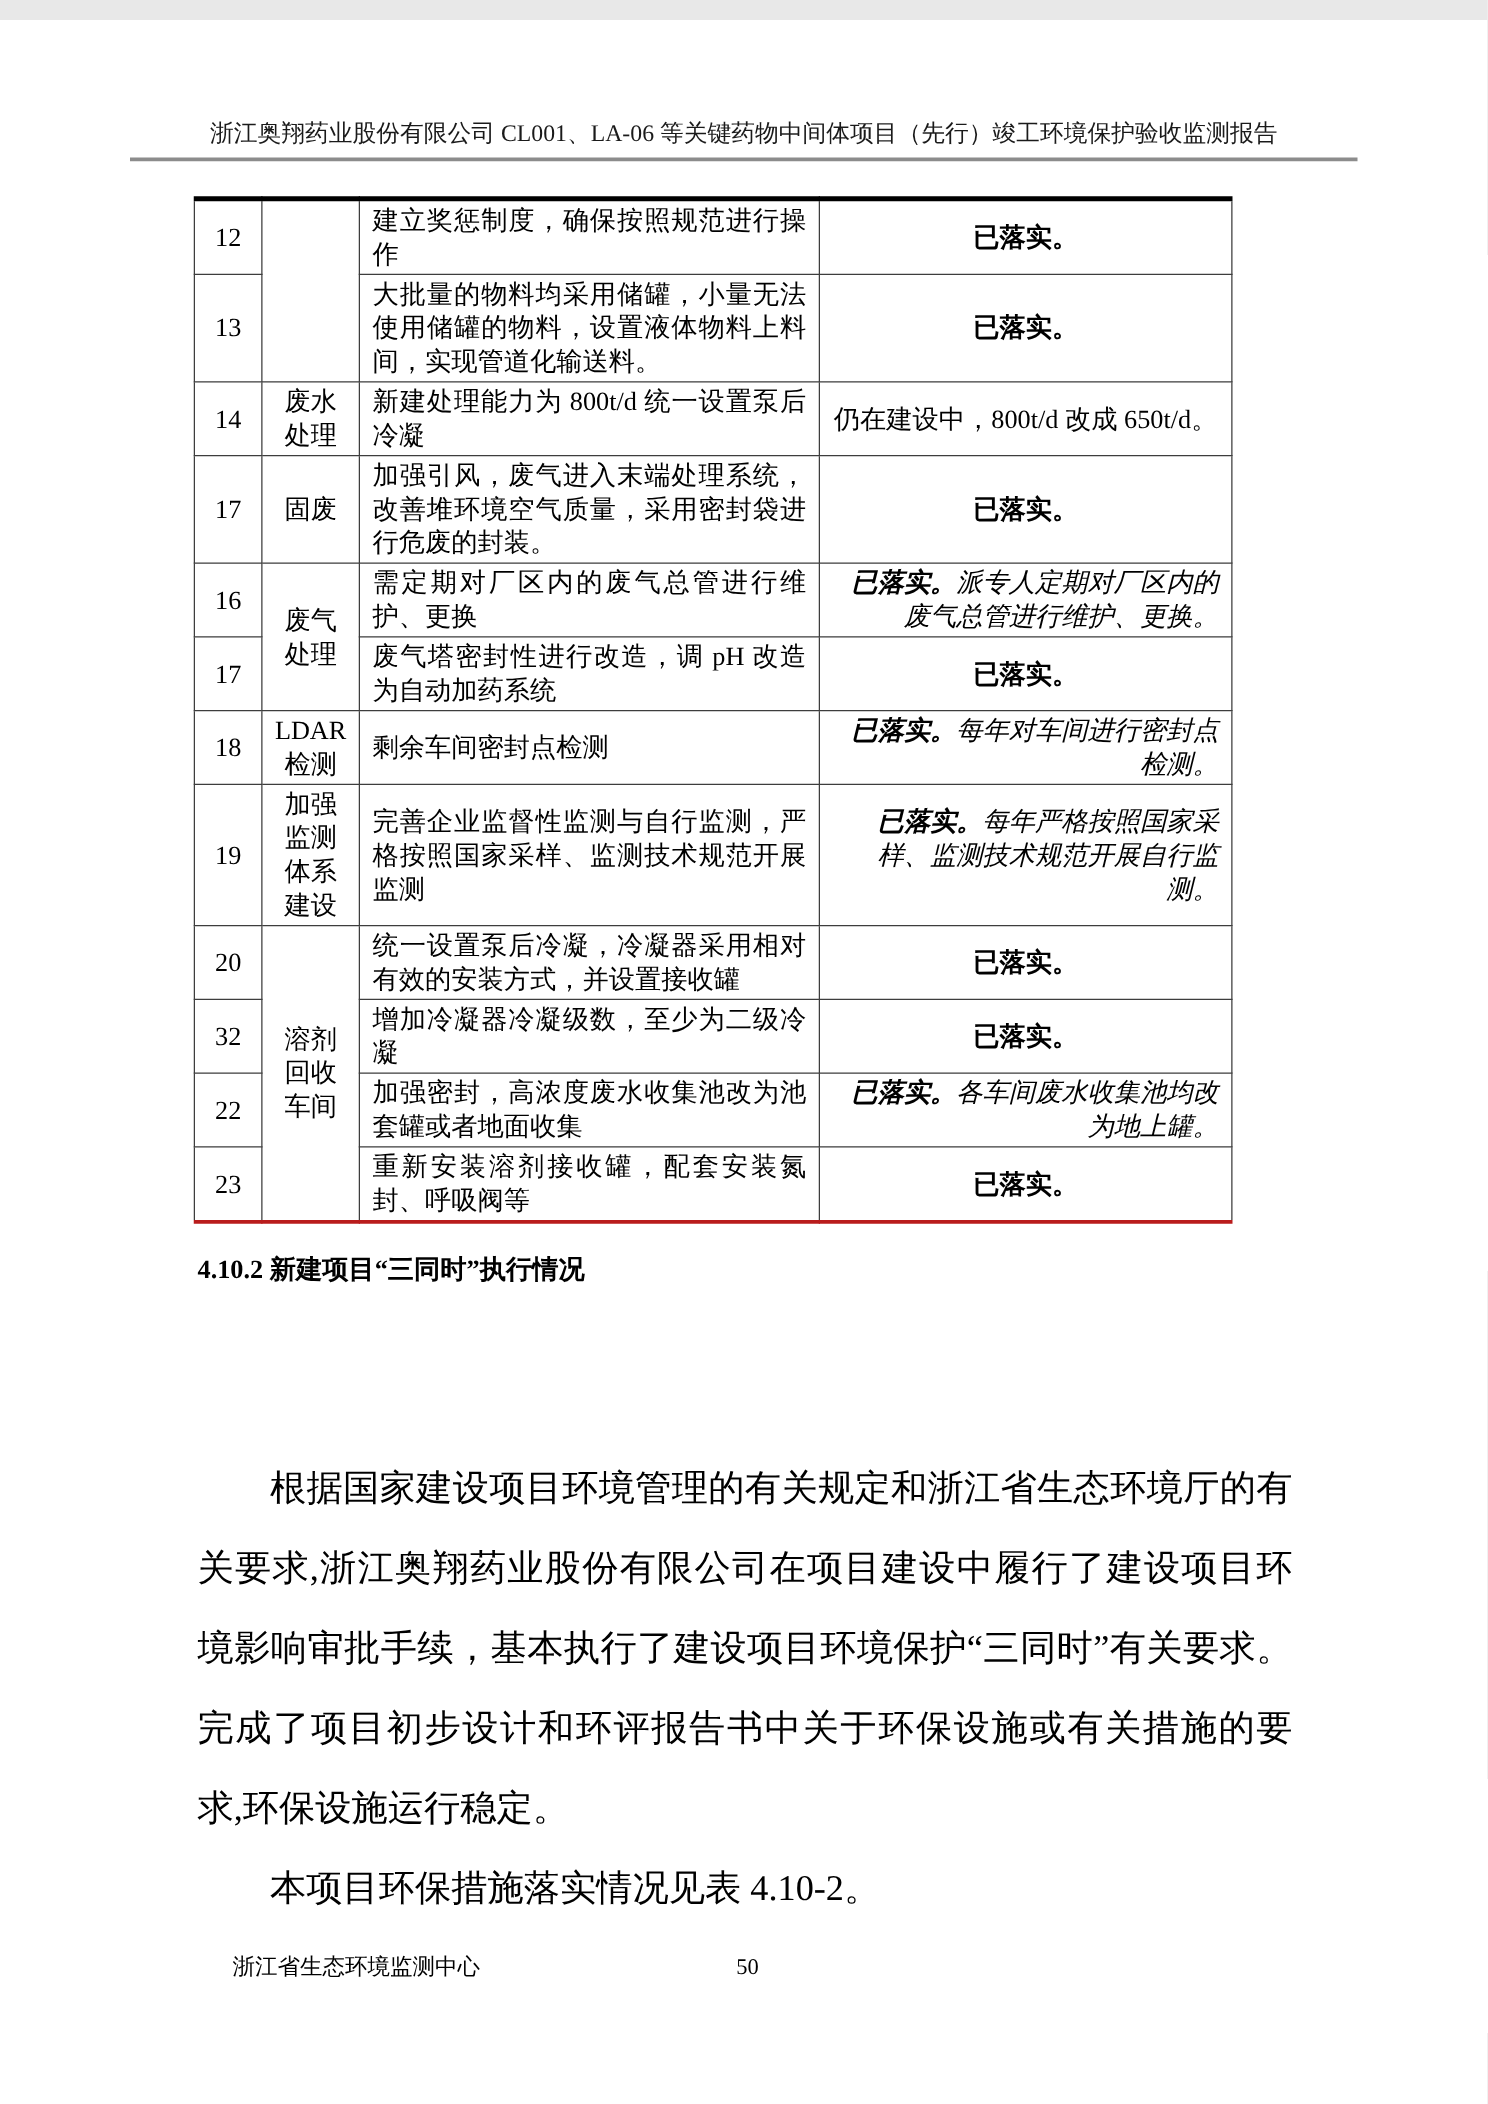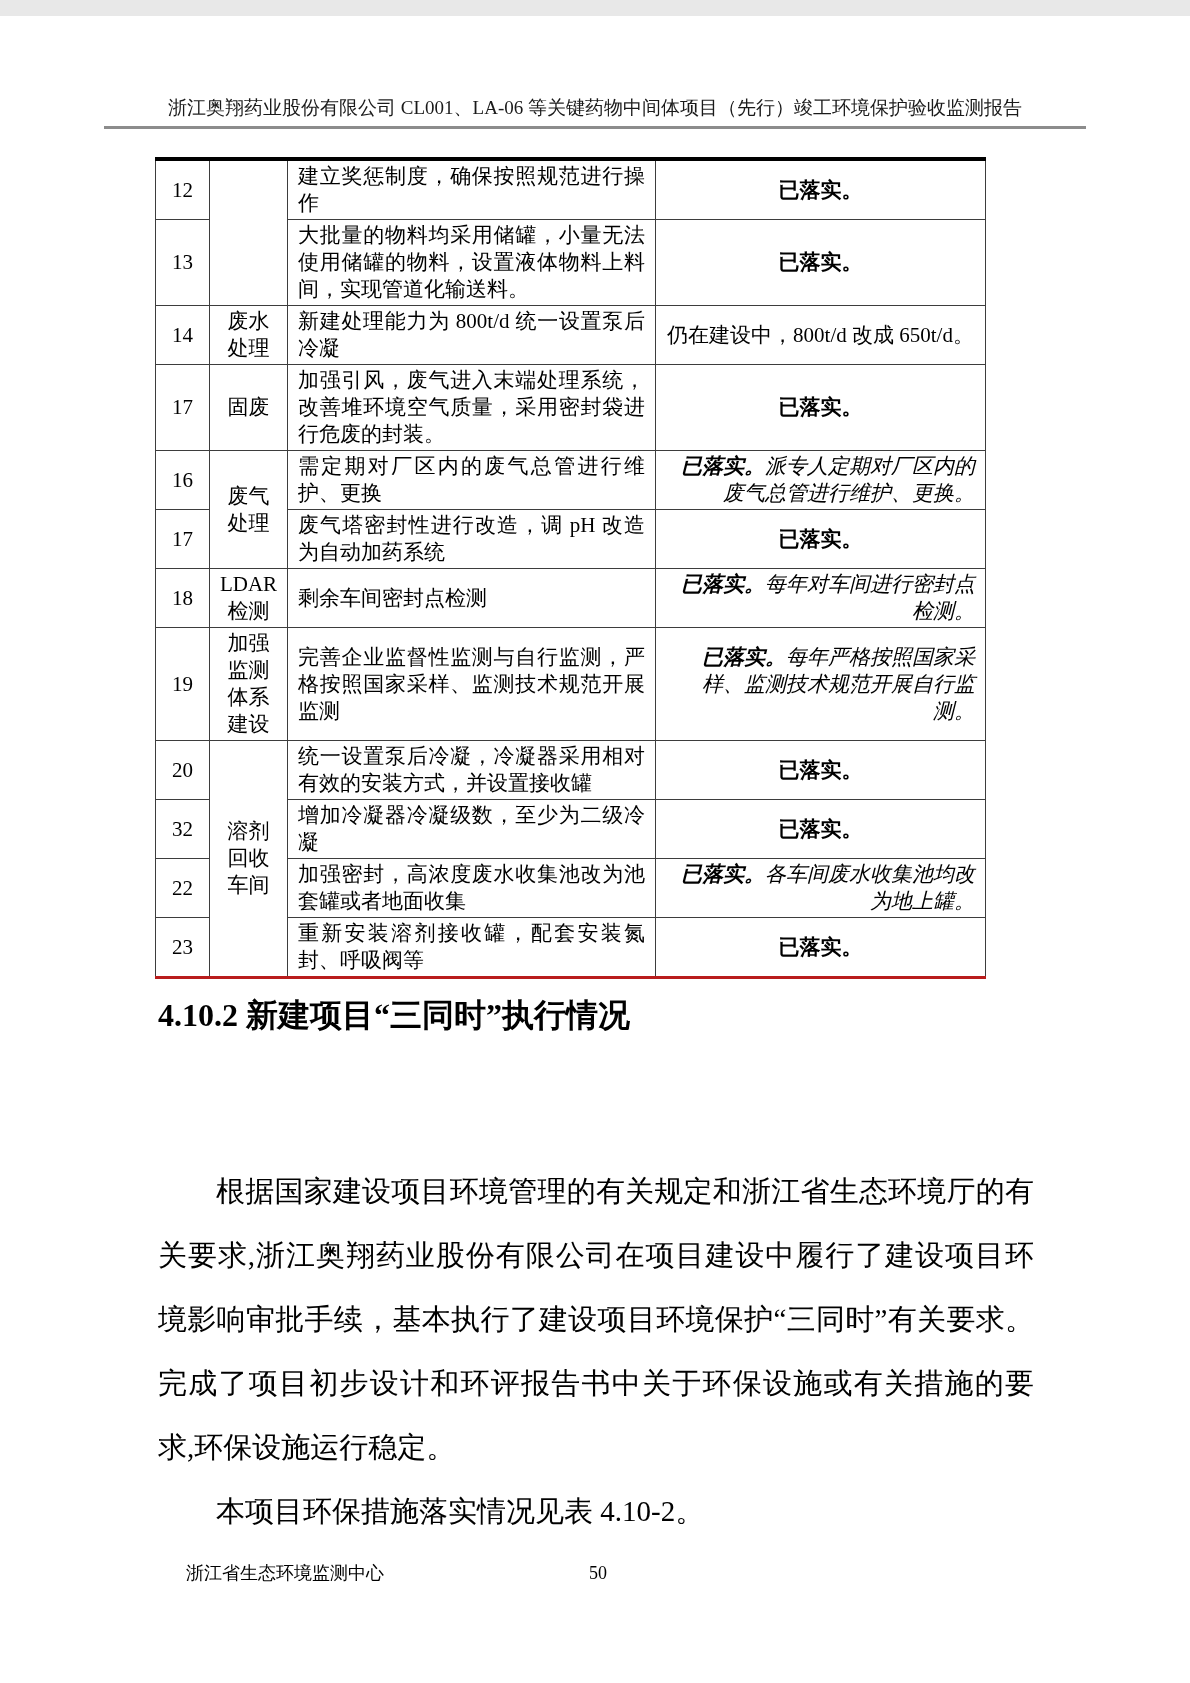--- a/index.html
+++ b/index.html
@@ -49,21 +49,21 @@
   .measures td.col-no{text-align:center;padding:2px 6px;}
   .measures td.col-cat{text-align:center;padding:2px 9px;}
   .measures td.col-measure{text-align:justify;}
   .measures td.col-status{padding:2px 10px;}
   .measures td.col-status.ac{text-align:center;}
   .measures td.col-status.al{text-align:right;font-style:italic;}
   .measures td.col-status b{font-weight:bold;}
   
   .section-heading{
     margin:20px 0 0 158px;
-    font-size:32px;
+    font-size:21px;
     line-height:32px;
     font-weight:bold;
     font-family:"Liberation Serif","DejaVu Serif",serif;
   }
   .body-para{
     width:876px;
     margin:0 0 0 158px;
     font-size:29px;
     line-height:64px;
     text-indent:2em;

